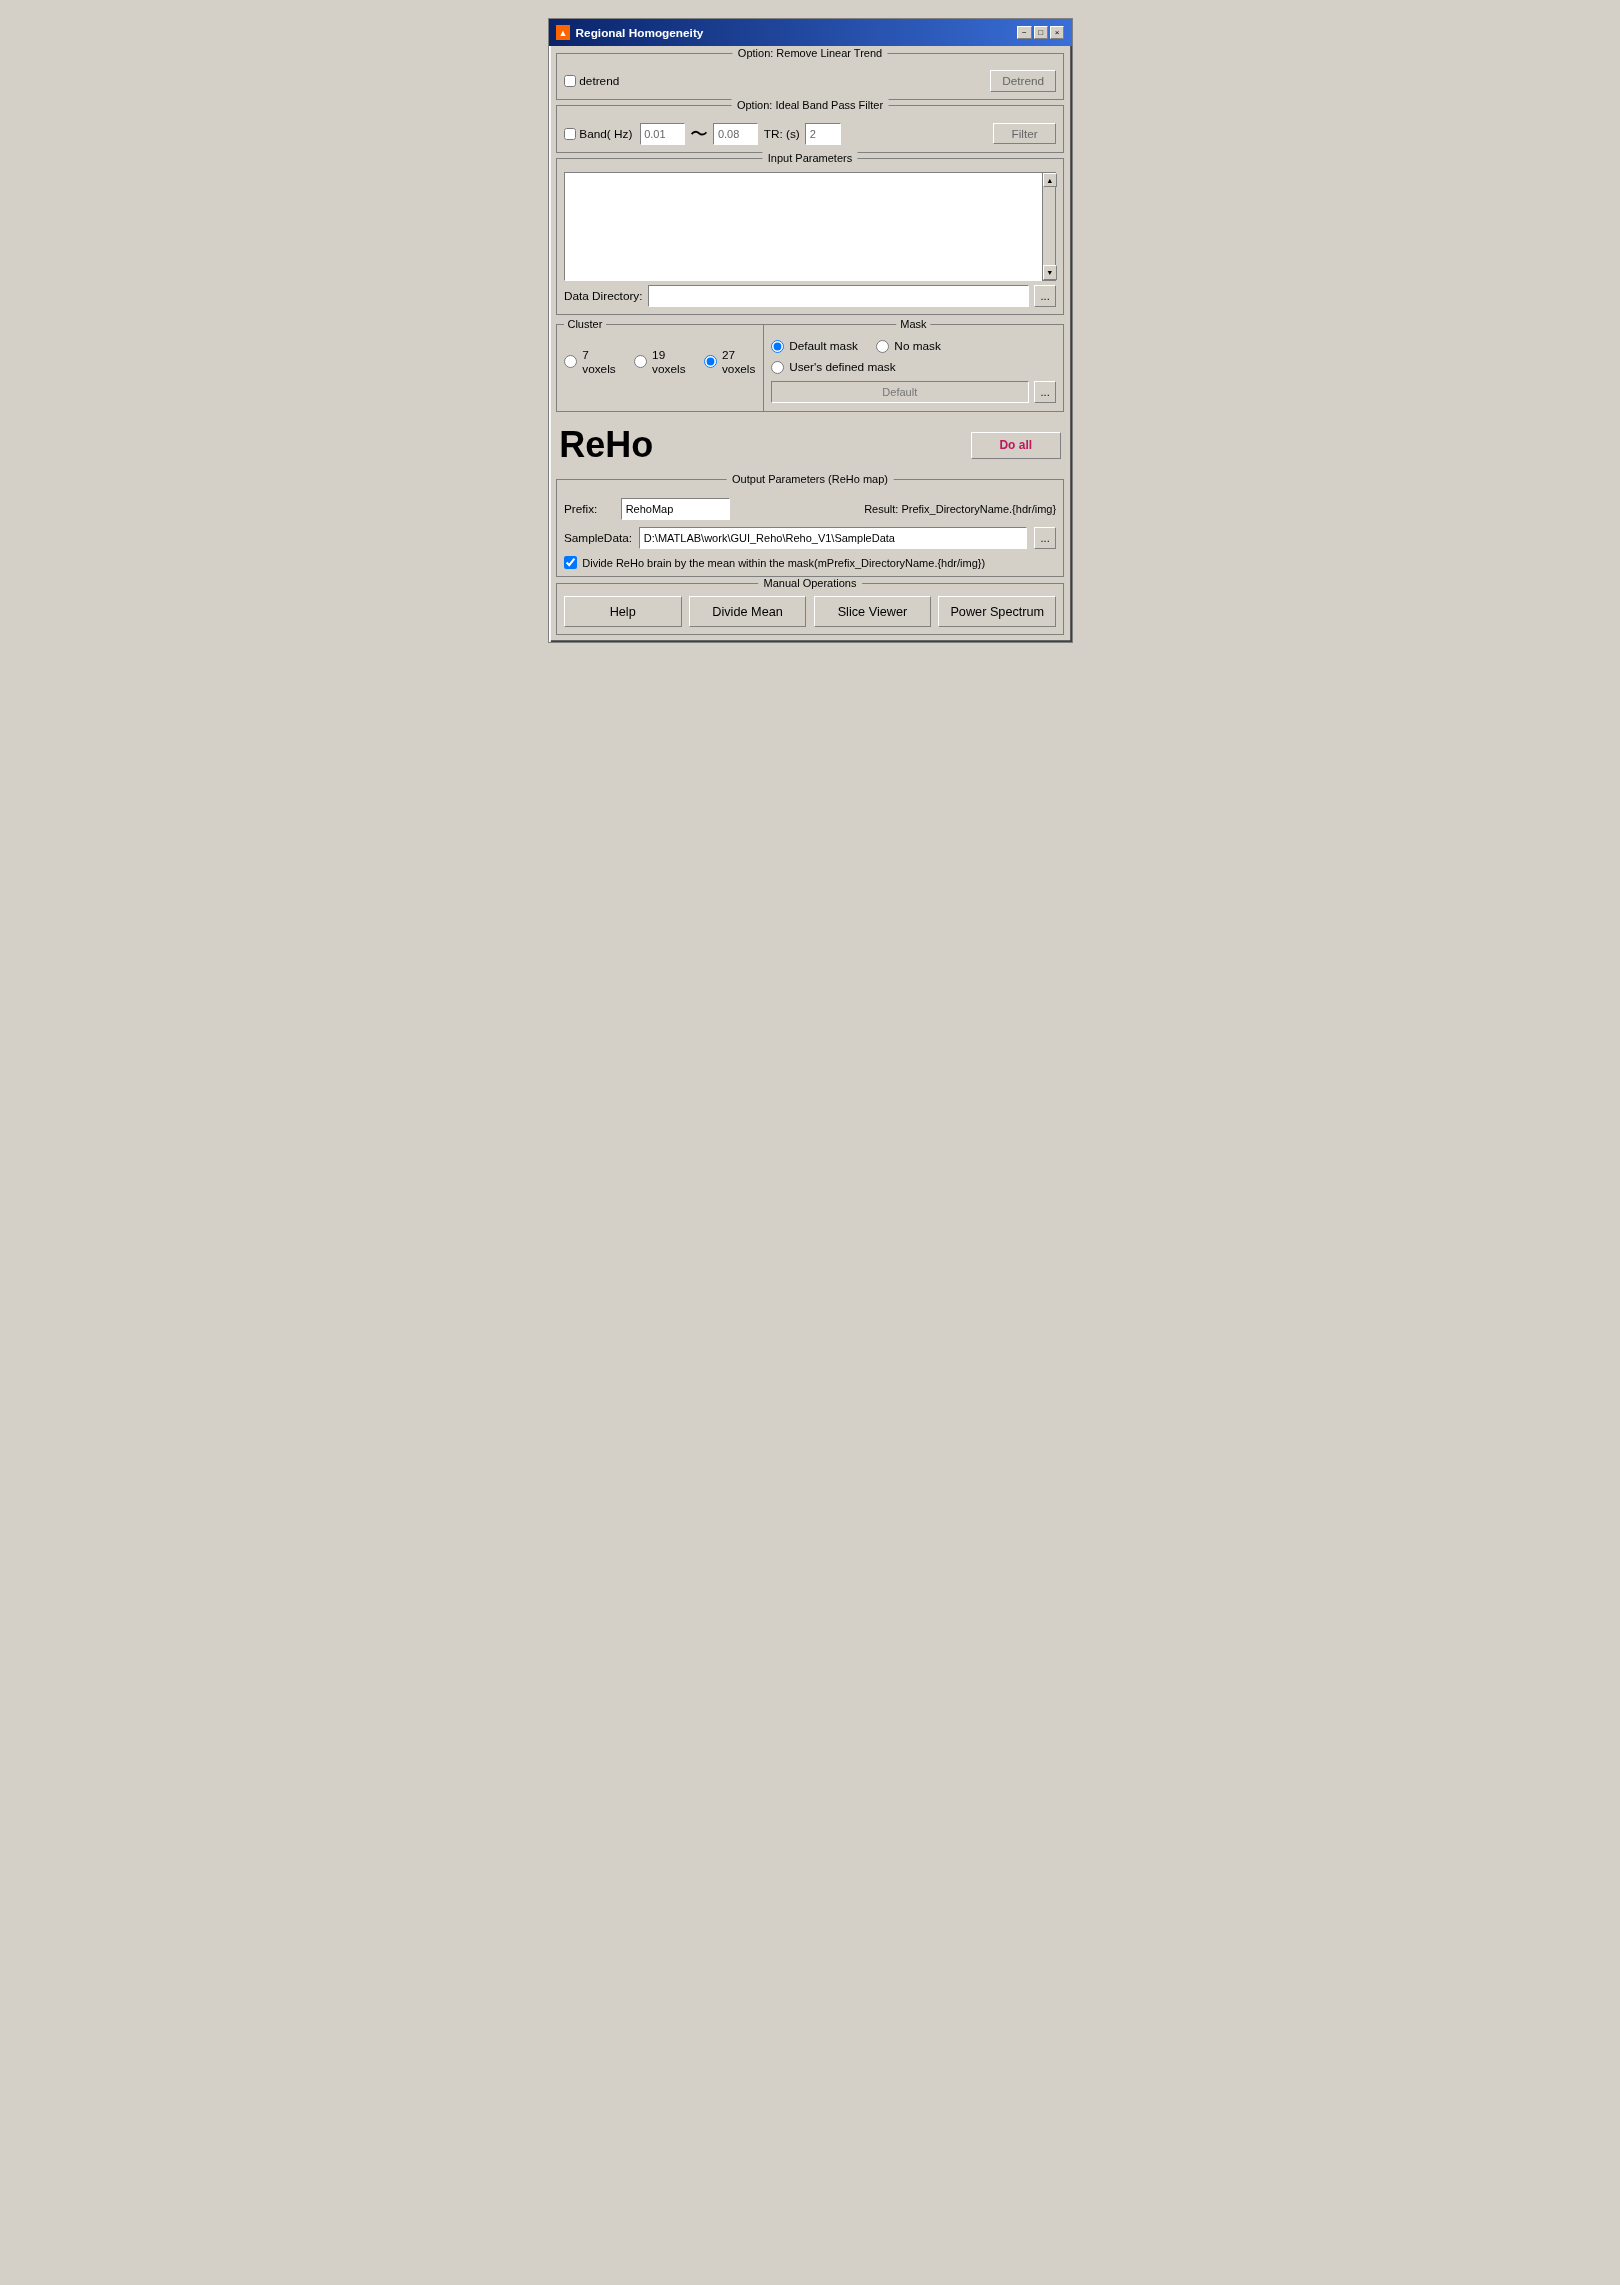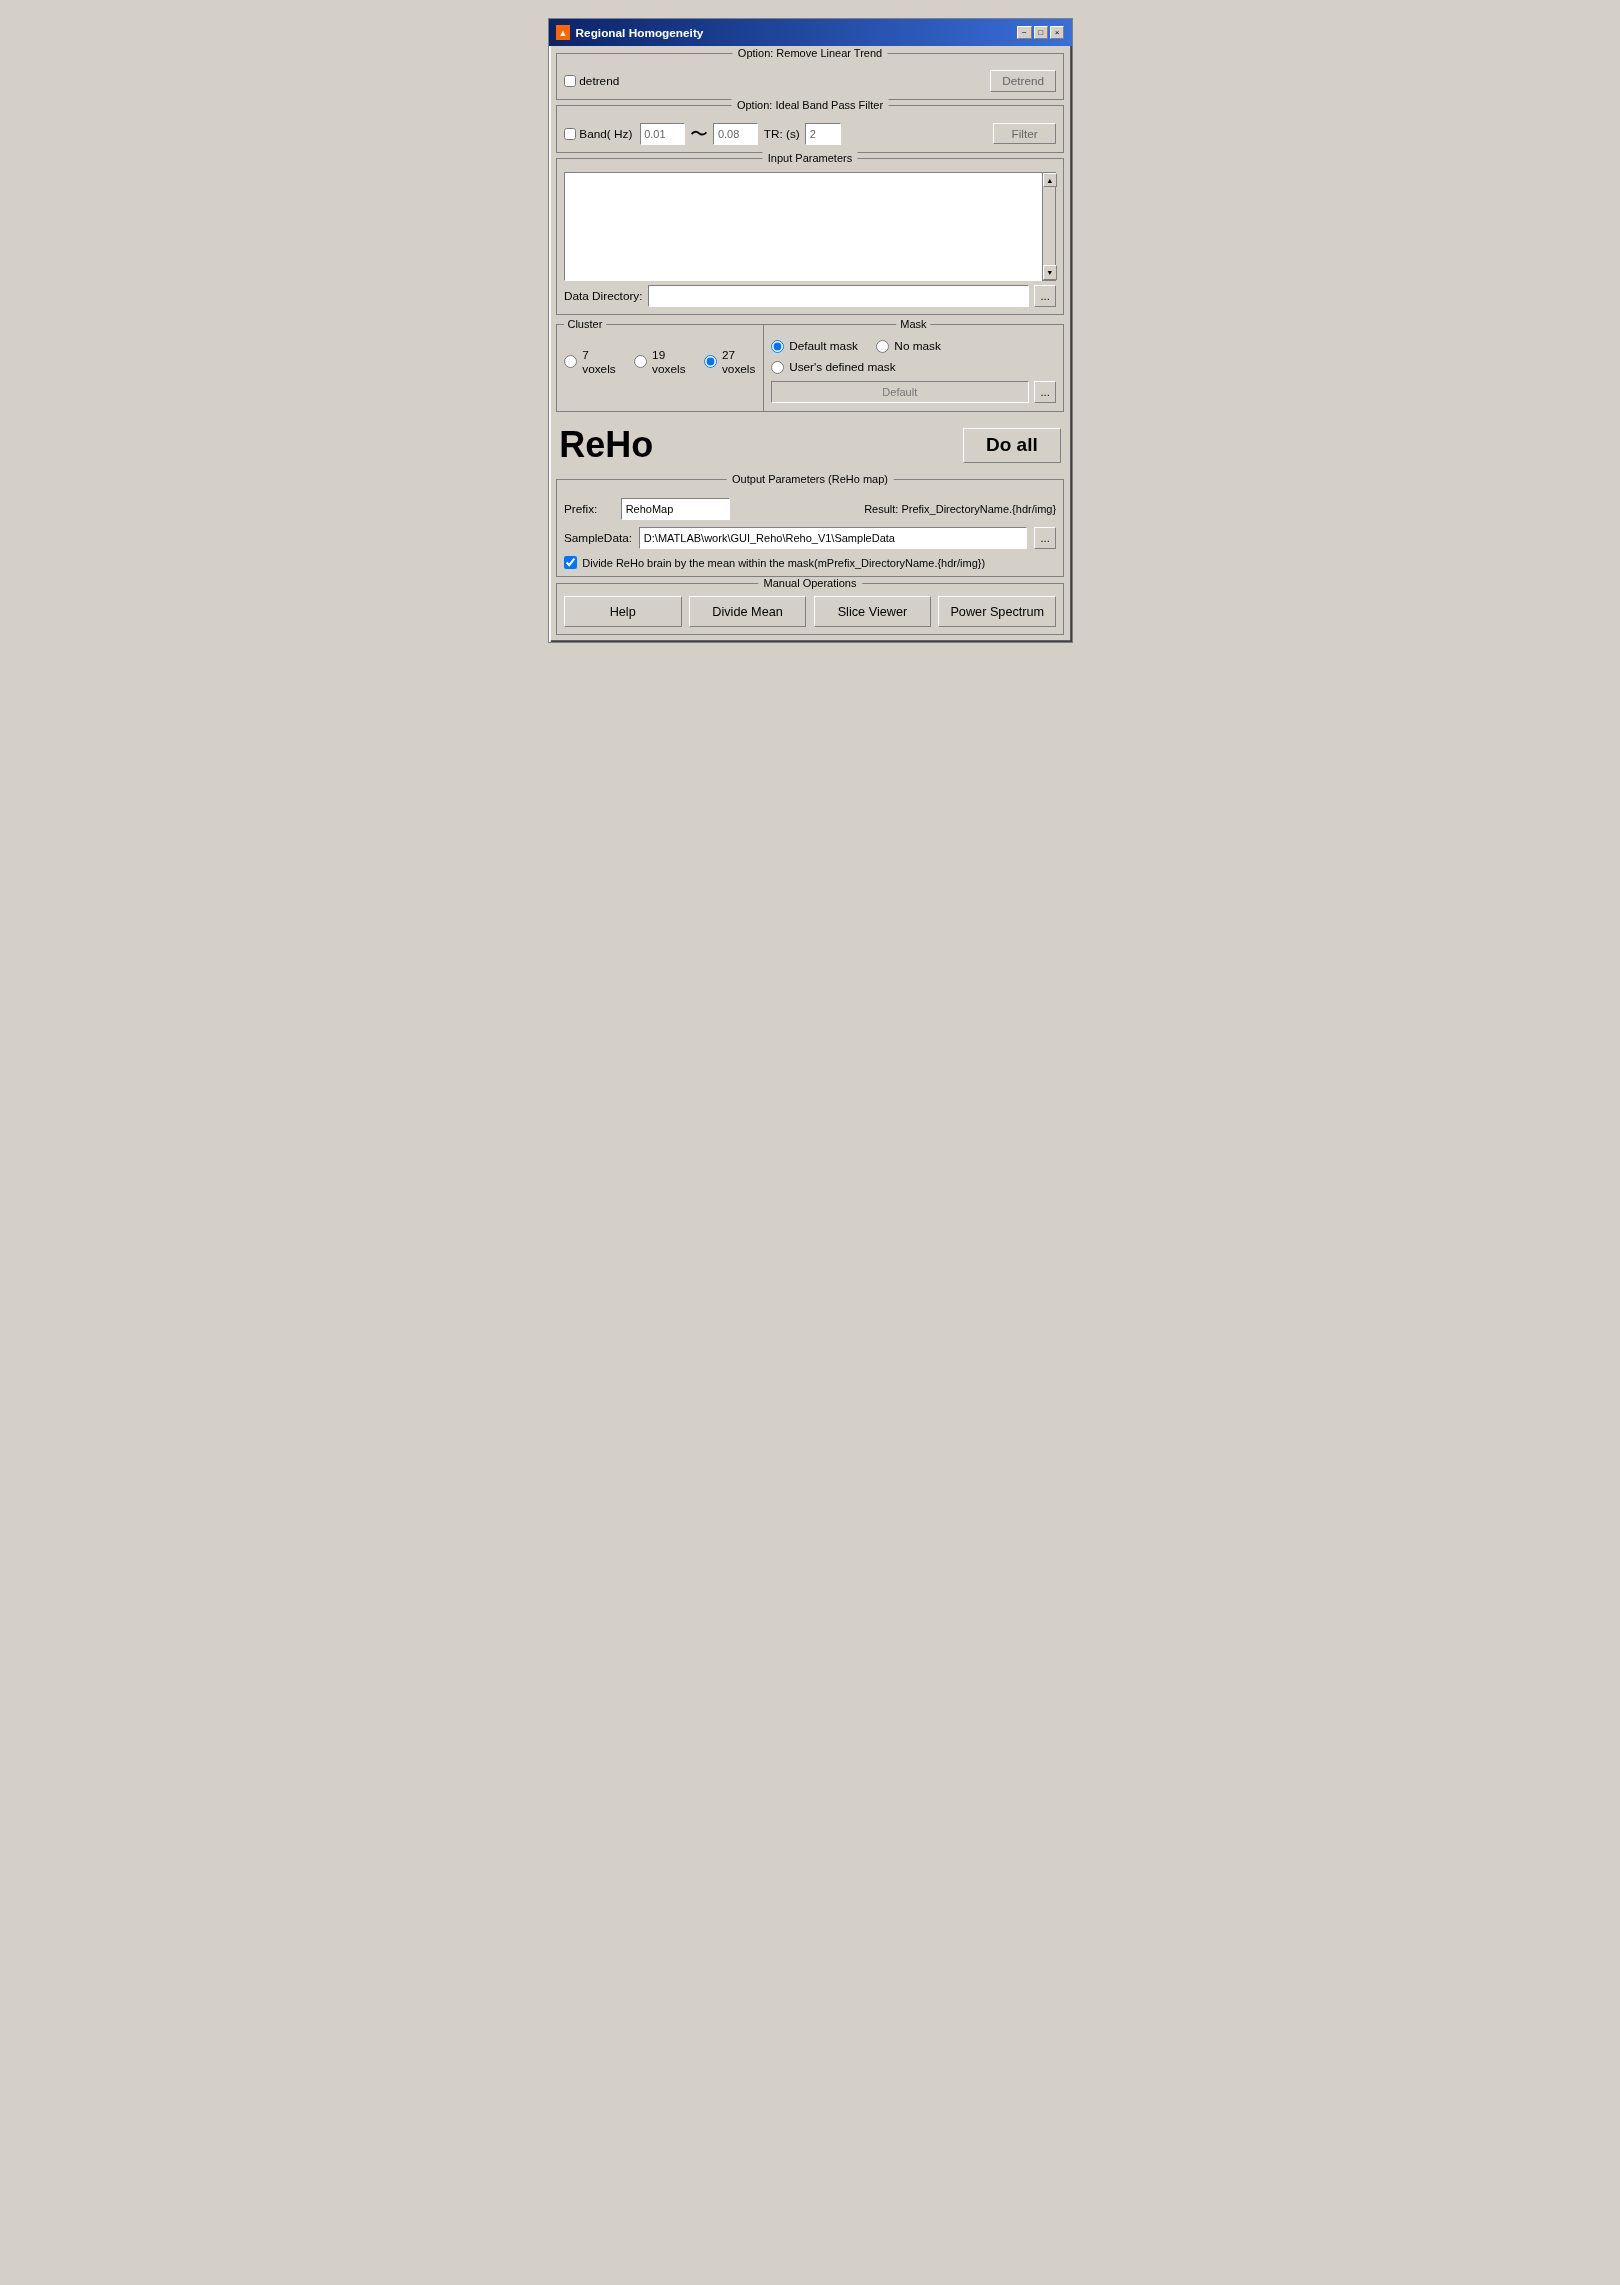--- a/index.html
+++ b/index.html
@@ -125,25 +125,25 @@
       border: 1.8px solid;
       border-color: #ffffff #808080 #808080 #ffffff;
       padding: 2.7px 11px;
       font-size: 11.8px;
       cursor: pointer;
       color: #666;
       min-width: 63px;
     }
 
     .win-button-large {
-      font-size: 19px;
+      font-size: 12px;
       font-weight: bold;
       padding: 5.4px 22px;
       min-width: 90px;
-      color: #000000;
+      color: #be185d;
     }
 
     .win-input {
       background: #ffffff;
       border: 1.8px solid;
       border-color: #808080 #ffffff #ffffff #808080;
       padding: 1.8px 3.6px;
       font-size: 11px;
       height: 22px;
     }

